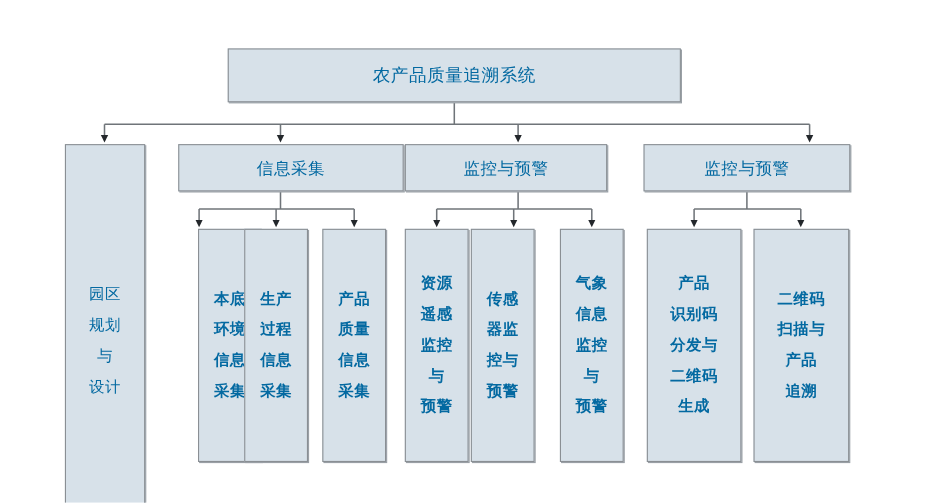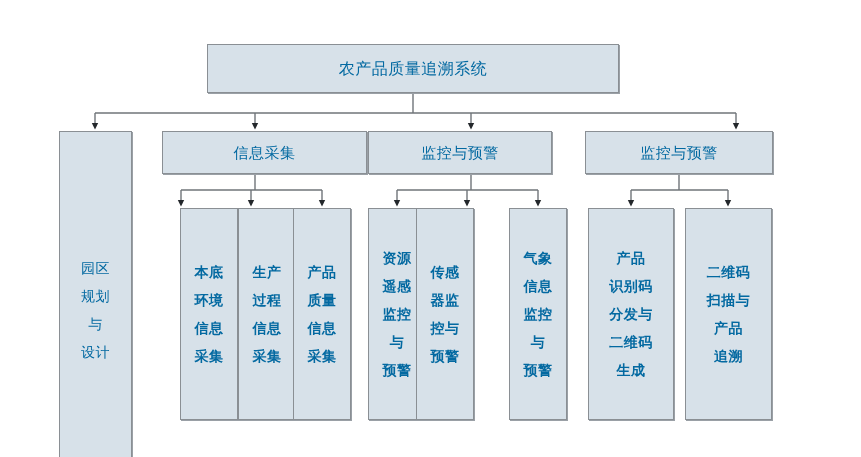--- a/index.html
+++ b/index.html
@@ -78,24 +78,24 @@
     left: 59px;
     top: 131px;
     width: 73px;
     height: 357px;
   }
   #node-park .node-label {
     font-size: 14px;
     line-height: 2.0;
   }
   #node-leaf-1 { left: 152px; width: 58px; margin-left: 28px; }
-  #node-leaf-2 { left: 238px; width: 58px; }
+  #node-leaf-2 { left: 222px; width: 58px; }
   #node-leaf-3 { left: 293px; width: 58px; }
   #node-leaf-4 { left: 368px; width: 58px; }
-  #node-leaf-5 { left: 416px; width: 58px; }
+  #node-leaf-5 { left: 428px; width: 58px; }
   #node-leaf-6 { left: 509px; width: 58px; }
   #node-leaf-7 { left: 588px; width: 86px; }
   #node-leaf-8 { left: 685px; width: 87px; }
 </style>
 </head>
 <body>
 
 <div id="diagram-root">
 
   <svg id="connector-layer" viewBox="0 0 861 457" width="861" height="457" xmlns="http://www.w3.org/2000/svg">

